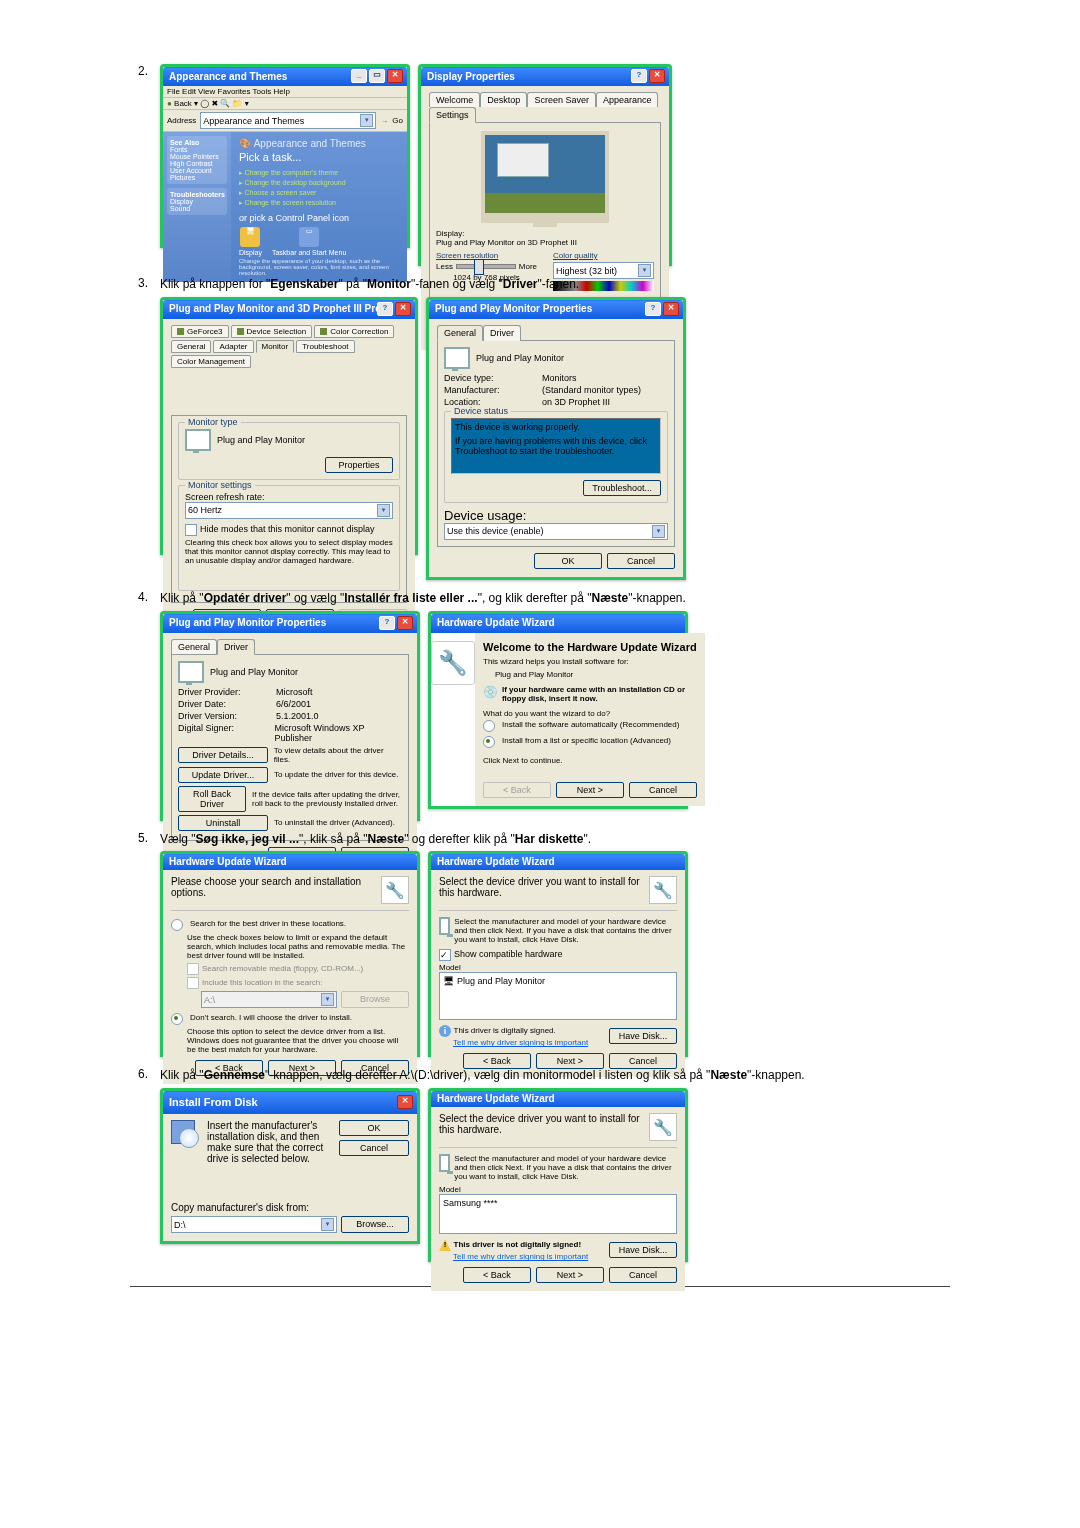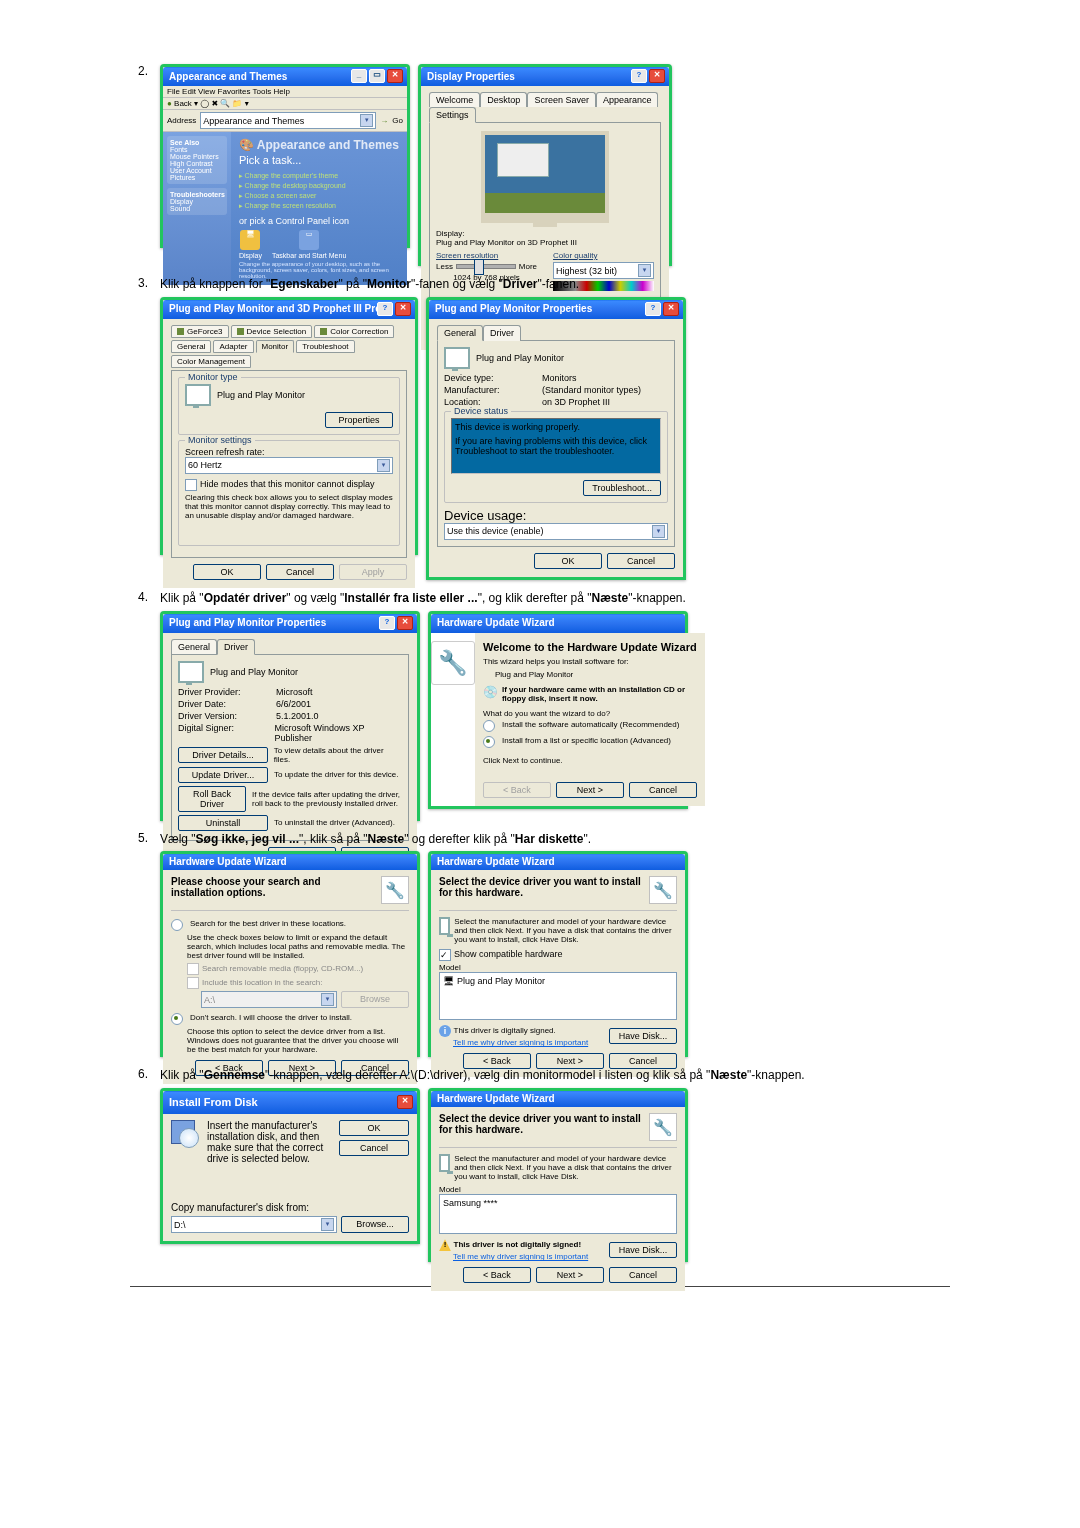--- a/index.html
+++ b/index.html
@@ -163,21 +163,21 @@
   .s5l{width:254px;height:204px;}
   .s5r{width:254px;height:192px;}
 
   
   .s6l{width:254px;height:200px;}
   .s6r{width:254px;height:200px;}
 
   .wiz-header{display:flex;gap:6px;align-items:flex-start;border-bottom:1px solid #c0c0c0;padding-bottom:6px;margin-bottom:6px;}
   .wiz-icon{width:26px;height:26px;background:#fff;border:1px solid #c0c0c0;display:flex;align-items:center;justify-content:center;font-size:16px;}
   .wiz-intro{flex:1;}
-  .wiz-intro .t1{font-size:10px;font-weight:bold;}
+  .wiz-intro .t1{font-size:10px;font-weight:normal;}
   .wiz-body{font-size:8px;}
   .wiz-option{display:flex;align-items:flex-start;gap:4px;margin:2px 0 2px 0;}
   .wiz-option .txt{font-size:8px;}
 
   .listbox{border:1px solid #7f9db9;background:#fff;font-size:9px;padding:3px;height:40px;overflow:hidden;}
 
   
   .s7l{width:254px;height:150px;}
   .s7r{width:254px;height:168px;}
   .install-disk-icon{width:28px;height:28px;position:relative;}
@@ -255,21 +255,21 @@
             <div>High Contrast</div>
             <div>User Account Pictures</div>
           </div>
           <div class="cp-side-box">
             <div style="font-weight:bold;">Troubleshooters</div>
             <div>Display</div>
             <div>Sound</div>
           </div>
         </div>
         <div class="cp-main">
-          <div style="font-size:12px;opacity:.8;font-weight:bold;">🎨 <span>Appearance and Themes</span></div>
+          <div style="font-size:10px;opacity:.8;">🎨 <span>Appearance and Themes</span></div>
           <h3>Pick a task...</h3>
           <div class="task">▸ <span>Change the computer's theme</span></div>
           <div class="task">▸ <span>Change the desktop background</span></div>
           <div class="task">▸ <span>Choose a screen saver</span></div>
           <div class="task">▸ <span>Change the screen resolution</span></div>
           <div class="task2">or pick a Control Panel icon</div>
           <div class="cp-icons">
             <div class="ic"><div class="b" style="background:#f0c040;">🖥</div><span>Display</span></div>
             <div class="ic"><div class="b" style="background:#7aa2e0;">▭</div><span>Taskbar and Start Menu</span></div>
           </div>
@@ -358,21 +358,21 @@
           <div class="cptab"><span class="sq"></span><span>Device Selection</span></div>
           <div class="cptab"><span class="sq"></span><span>Color Correction</span></div>
         </div>
         <div class="cptabrow">
           <div class="cptab">General</div>
           <div class="cptab">Adapter</div>
           <div class="cptab on">Monitor</div>
           <div class="cptab">Troubleshoot</div>
           <div class="cptab">Color Management</div>
         </div>
-        <div class="tab-panel" style="flex:1;">
+        <div class="tab-panel" style="flex:1;margin-top:45px;">
           <div class="groupbox">
             <div class="legend">Monitor type</div>
             <div style="display:flex;align-items:center;gap:6px;">
               <span class="mon-ico"></span>
               <span>Plug and Play Monitor</span>
             </div>
             <div class="xp-btn-row">
                     <span class="xp-btn">Properties</span>
                   </div>
           </div>

